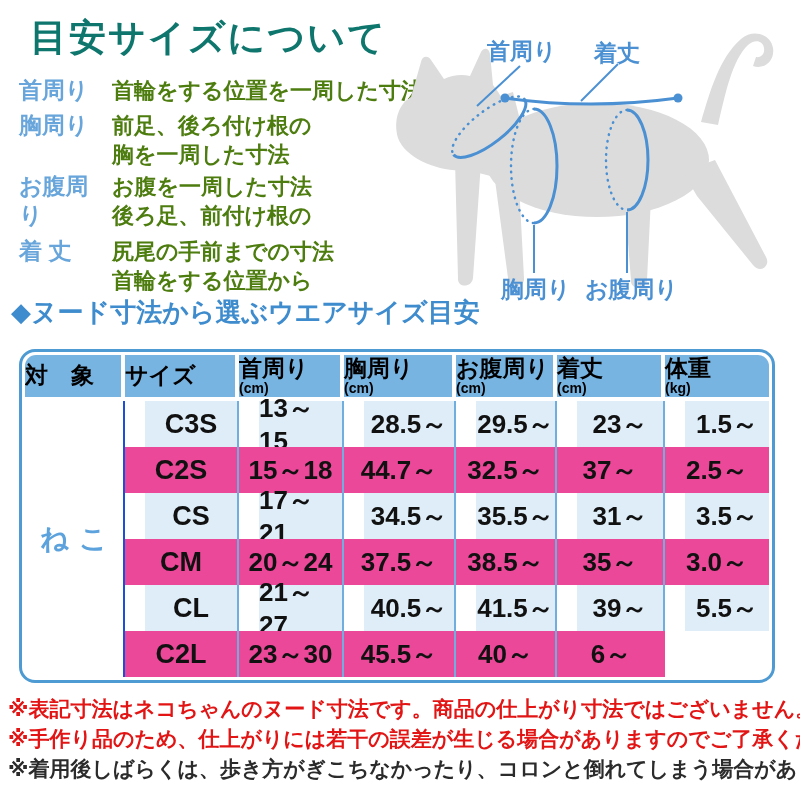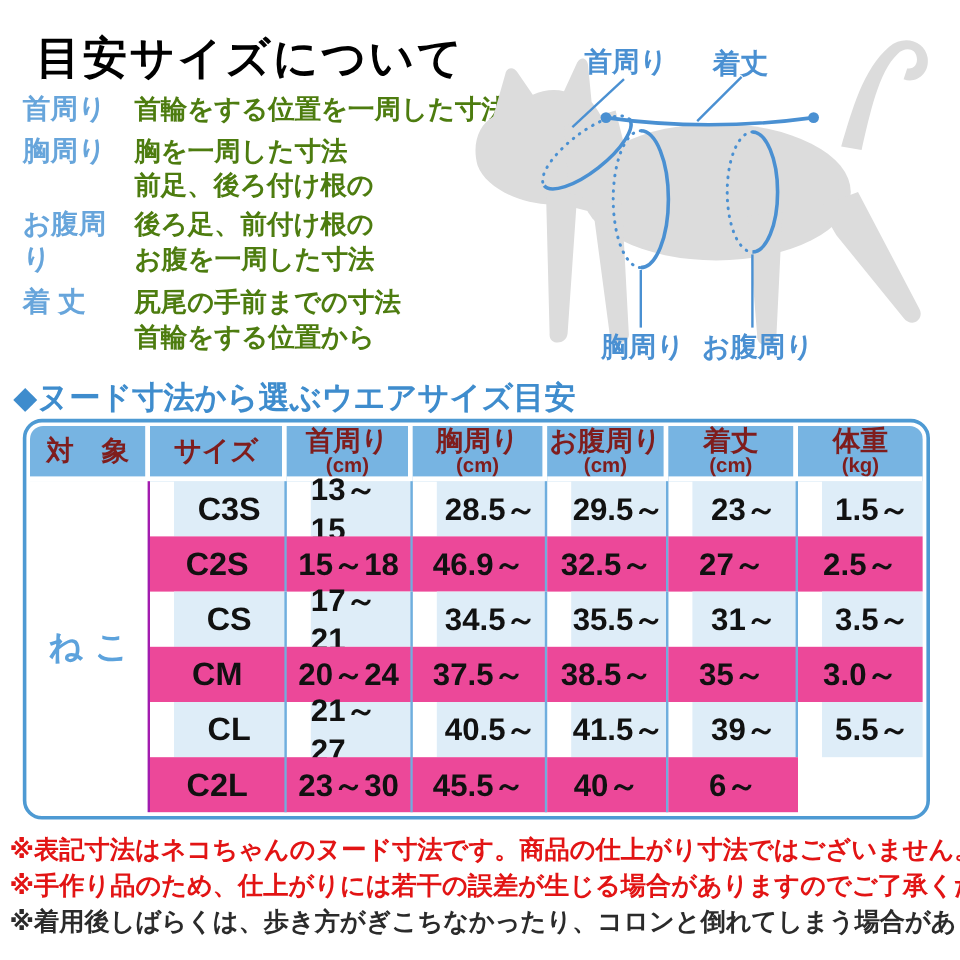--- a/index.html
+++ b/index.html
@@ -1,60 +1,60 @@
 <!DOCTYPE html>
 <html lang="ja"><head>
 <meta charset="utf-8">
 <style>
   html,body{margin:0;padding:0;}
   body{
     width:800px;height:800px;position:relative;background:#fff;overflow:hidden;
     font-family:"Liberation Sans","DejaVu Sans",sans-serif;font-weight:bold;color:#1b1b1b;
   }
   
-  .page-title{position:absolute;left:30px;top:24px;font-size:37px;letter-spacing:2px;color:#000000;}
+  .page-title{position:absolute;left:30px;top:13px;font-size:37px;letter-spacing:2px;color:#0f766e;}
   
   .def-item{position:absolute;left:19px;display:flex;align-items:flex-start;}
   .def-term{width:93px;flex:0 0 93px;font-size:23px;color:#67A5DB;line-height:29px;}
   .def-text{font-size:22px;line-height:29px;color:#4d7c0f;}
   .def-1{top:76px;} .def-2{top:111px;} .def-3{top:172px;} .def-4{top:237px;justify-content:flex-end;}
   
   .cat-fig{position:absolute;left:385px;top:10px;width:415px;height:300px;}
   .cat-fig svg{position:absolute;left:0;top:0;}
   .fig-label{position:absolute;font-size:23px;color:#4A90D2;white-space:nowrap;}
   .fig-label-neck{left:102px;top:26px;}
   .fig-label-length{left:209px;top:28px;}
   .fig-label-chest{left:116px;top:264px;}
   .fig-label-belly{left:200px;top:264px;}
   
-  .section-title{position:absolute;left:11px;top:314px;font-size:26px;color:#3E8CCD;}
+  .section-title{position:absolute;left:11px;top:295px;font-size:26px;color:#3E8CCD;}
   
   .size-table{
     position:absolute;left:19px;top:349px;width:756px;
     border:3px solid #4E9AD3;border-radius:16px;background:#fff;padding:3px;box-sizing:border-box;
   }
   .st-grid{
     display:grid;width:100%;
     grid-template-columns:100px 114px 105px 112px 101px 108px 1fr;
     grid-template-rows:46px repeat(6,46px);
     border-radius:11px;overflow:hidden;
   }
   .th{
-    background:#77B4E2;color:#7f1d1d;display:flex;flex-direction:column;
-    align-items:center;justify-content:center;line-height:1.02;
+    background:#77B4E2;color:#000000;display:flex;flex-direction:column;
+    align-items:flex-start;justify-content:center;line-height:1.02;
     border-right:4px solid #fff;border-bottom:4px solid #fff;
   }
   .th.last{border-right:none;}
   .h-label{font-size:23px;}
-  .h-unit{font-size:17px;}
+  .h-unit{font-size:14px;}
   .target-cell{
     grid-column:1;grid-row:2 / span 6;background:#fff;
     display:flex;align-items:center;justify-content:center;
     color:#5CA2DC;font-size:28px;letter-spacing:10px;text-indent:10px;
-    border-right:2px solid #a21caf;
+    border-right:2px solid #1d4ed8;
   }
   .td{
     display:flex;align-items:center;justify-content:center;
     font-size:26px;color:#111;border-right:2px solid #6FAEDE;background:#ec4899;
   }
   .td.size{font-size:27px;}
   .td.last{border-right:none;}
   .td.stripe{background:#DEEDF8;margin-left:20px;}
   
   .notes{position:absolute;left:8px;top:694px;}
@@ -69,29 +69,29 @@
 
 <div class="def-item def-1">
   <div class="def-term">首周り</div>
   <div class="def-text">
     <div>首輪をする位置を一周した寸法</div>
   </div>
 </div>
 <div class="def-item def-2">
   <div class="def-term">胸周り</div>
   <div class="def-text">
+    <div>前足、後ろ付け根の</div>
     <div>胸を一周した寸法</div>
-    <div>前足、後ろ付け根の</div>
   </div>
 </div>
 <div class="def-item def-3">
   <div class="def-term">お腹周り</div>
   <div class="def-text">
+    <div>お腹を一周した寸法</div>
     <div>後ろ足、前付け根の</div>
-    <div>お腹を一周した寸法</div>
   </div>
 </div>
 <div class="def-item def-4">
   <div class="def-term">着 丈</div>
   <div class="def-text">
     <div>尻尾の手前までの寸法</div>
     <div>首輪をする位置から</div>
   </div>
 </div>
 
@@ -176,23 +176,23 @@
 
     <div class="td size stripe">C3S</div>
     <div class="td stripe">13～15</div>
     <div class="td stripe">28.5～</div>
     <div class="td stripe">29.5～</div>
     <div class="td stripe">23～</div>
     <div class="td stripe last">1.5～</div>
 
     <div class="td size">C2S</div>
     <div class="td">15～18</div>
-    <div class="td">46.9～</div>
+    <div class="td">44.7～</div>
     <div class="td">32.5～</div>
-    <div class="td">27～</div>
+    <div class="td">37～</div>
     <div class="td last">2.5～</div>
 
     <div class="td size stripe">CS</div>
     <div class="td stripe">17～21</div>
     <div class="td stripe">34.5～</div>
     <div class="td stripe">35.5～</div>
     <div class="td stripe">31～</div>
     <div class="td stripe last">3.5～</div>
 
     <div class="td size">CM</div>

